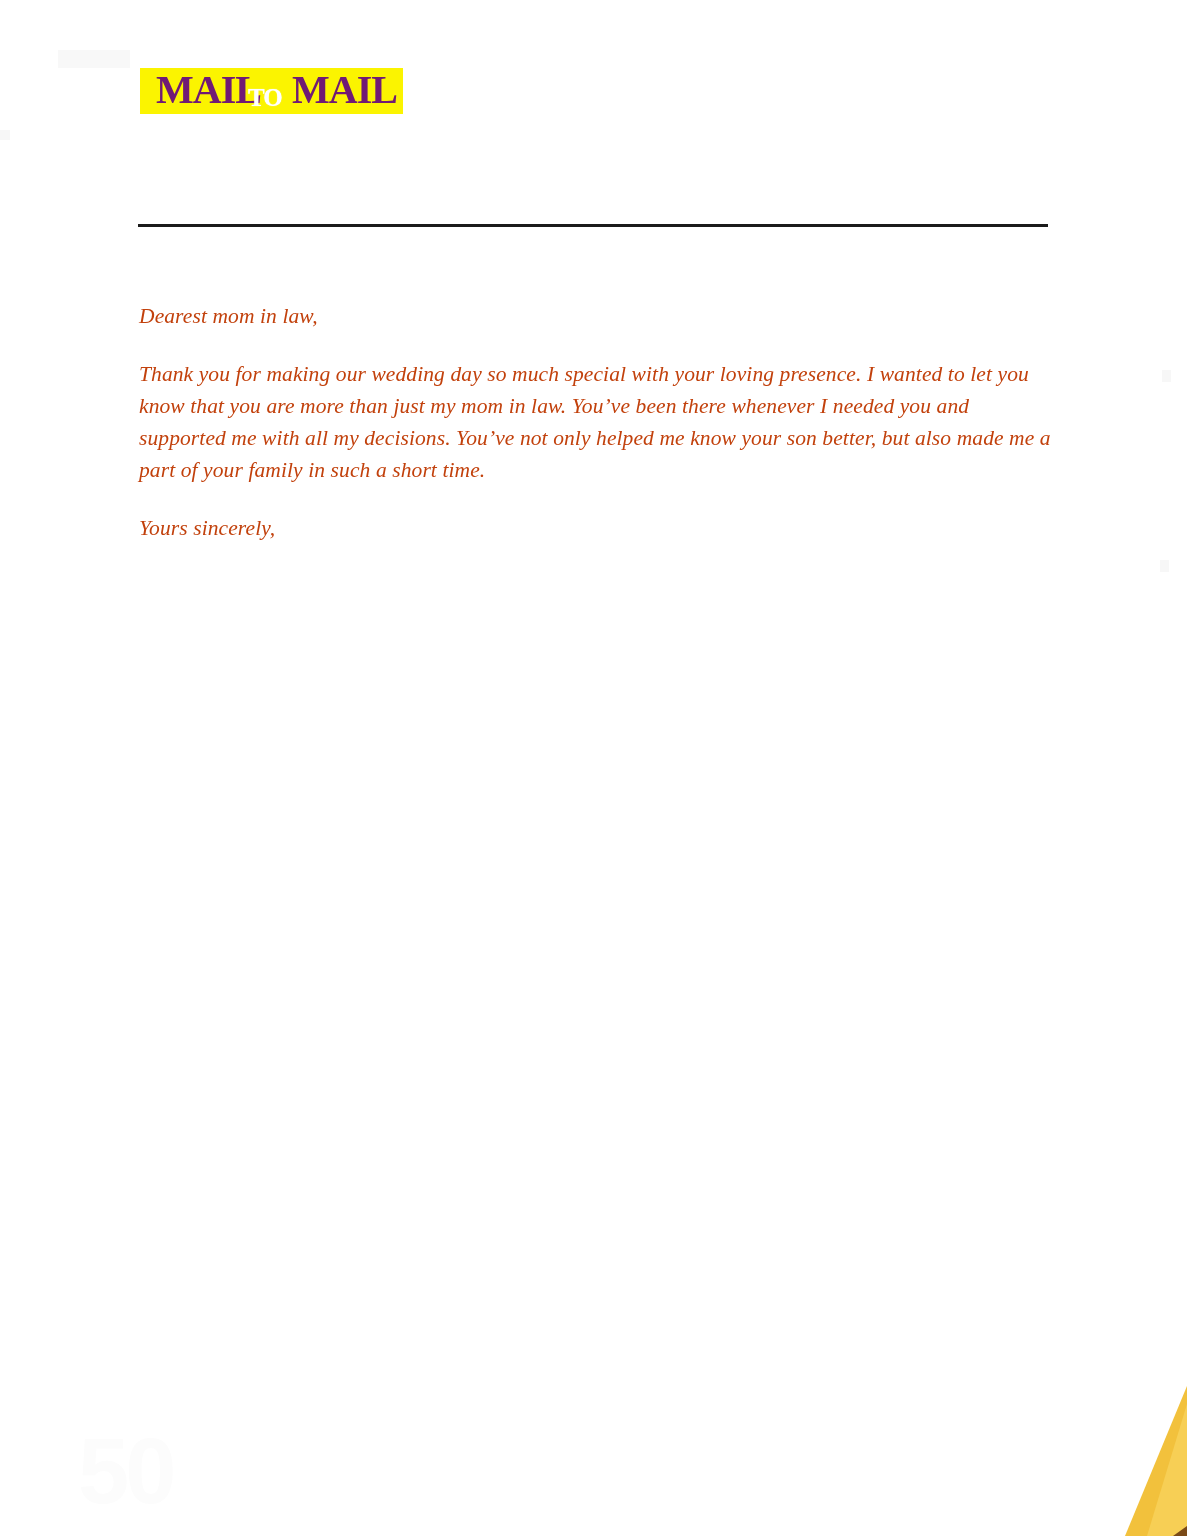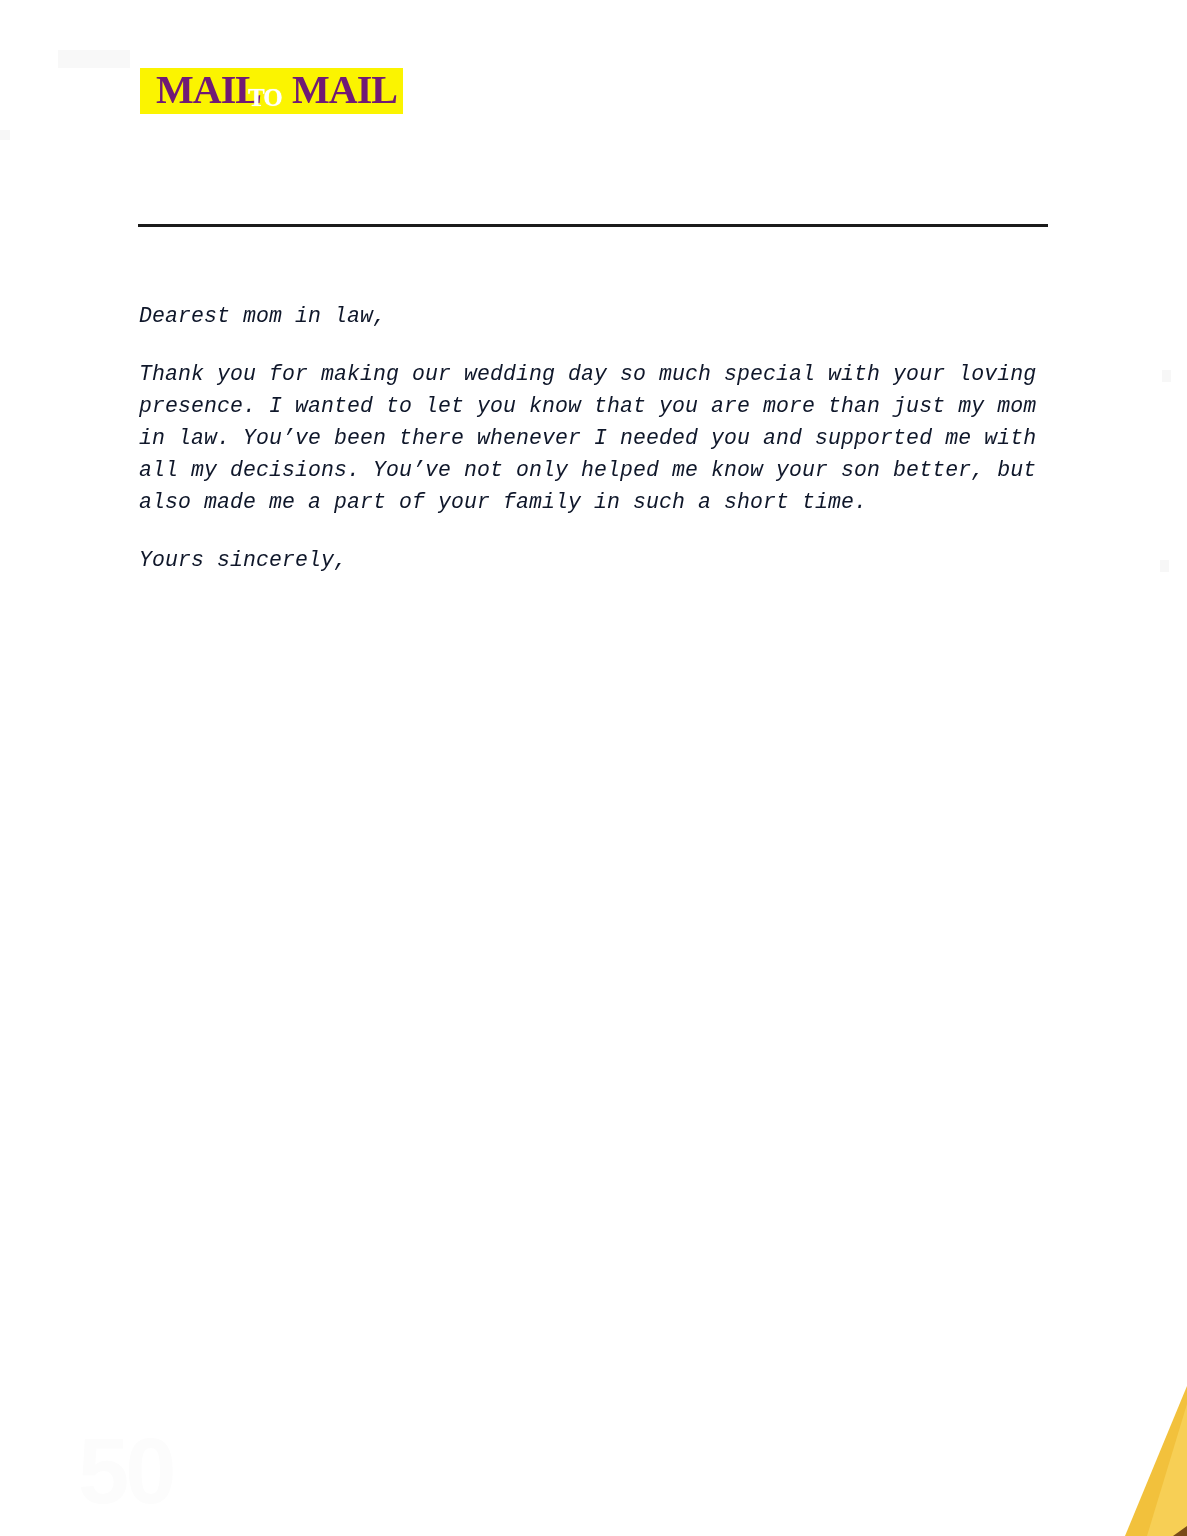--- a/index.html
+++ b/index.html
@@ -152,25 +152,25 @@
   
   .letter {
     position: absolute;
     left: 139px;
     top: 300px;
     width: 912px;
   }
 
   .letter p {
     margin: 0 0 26px 0;
-    font-family: Liberation Mono, monospace;
+    font-family: Liberation Serif, serif;
     font-style: italic;
     font-size: 21.5px;
     line-height: 32px;
-    color: #0f172a;
+    color: #c2410c;
     letter-spacing: 0.1px;
   }
 
   .letter p:last-child {
     margin-bottom: 12px;
   }
 
   .salutation { }
   .closing { }
 </style>

